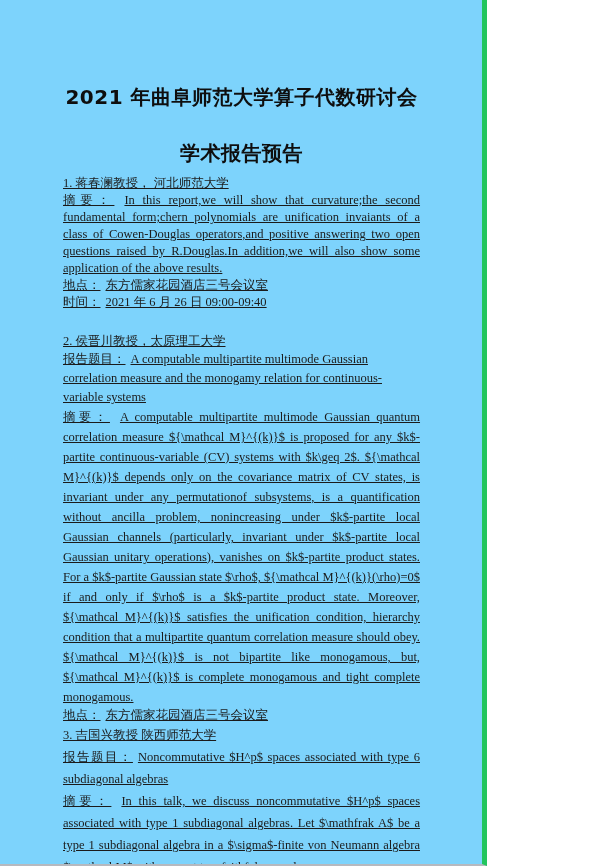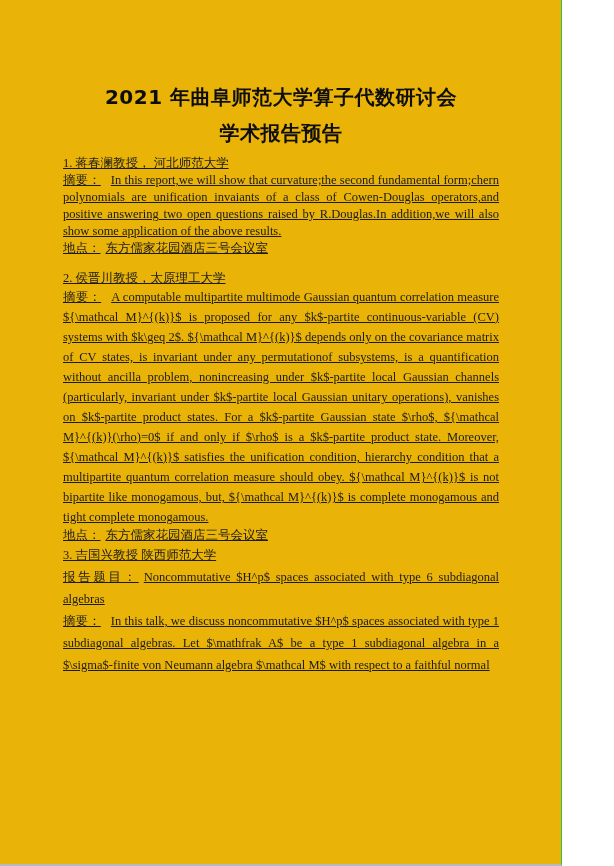--- a/index.html
+++ b/index.html
@@ -1,47 +1,47 @@
 <!DOCTYPE html>
 <html><head>
 <meta charset="utf-8">
 <style>
   html, body { margin: 0; padding: 0; background: #ffffff; }
   .page {
     position: relative;
-    width: 562px;
+    width: 487px;
     height: 866px;
     box-sizing: border-box;
-    background: #eab308;
-    border-right: 1px solid #22c55e;
+    background: #7dd3fc;
+    border-right: 5px solid #22c55e;
     border-bottom: 2px solid #b6b9bf;
     overflow: hidden;
   }
   .doc {
     box-sizing: border-box;
     padding: 84px 62px 0 63px;
     color: #1b1b1b;
     font-family: "Liberation Serif", "DejaVu Serif", serif;
     font-size: 12.5px;
   }
   h1 {
     margin: 0;
     text-align: center;
     font-family: "DejaVu Sans", "Liberation Sans", sans-serif;
     font-weight: 700;
     font-size: 20px;
     line-height: 26px;
     color: #0e0e0e;
     letter-spacing: 0.5px;
   }
-  .subtitle { margin-top: 10px; }
+  .subtitle { margin-top: 30px; }
   .talks { margin-top: 9px; text-decoration: underline; }
   p { margin: 0; }
   .talk p { line-height: 17px; }
-  .talk-2 { margin-top: 13px; }
+  .talk-2 { margin-top: 22px; }
   .talk-2 .title-line { line-height: 19px; }
   .talk-2 .abstract { line-height: 20px; }
   .talk-3 { margin-top: 0; }
   .talk-3 p { line-height: 22px; }
   .abstract { text-align: justify; }
   .talk-3 .title-line { text-align: justify; }
   .label { margin-right: 5px; }
   .abstract .label { margin-right: 10px; }
 </style>
 </head>
@@ -52,24 +52,26 @@
 
     <h1>2021 年曲阜师范大学算子代数研讨会</h1>
     <h1 class="subtitle">学术报告预告</h1>
 
     <div class="talks">
 
       <section class="talk talk-1">
         <p class="meta"><span>1. 蒋春澜教授， 河北师范大学</span></p>
         <p class="abstract"><span class="label">摘要：</span><span>In this report,we will show that curvature;the second fundamental form;chern polynomials are unification invaiants of a class of  Cowen-Douglas operators,and positive answering two open questions raised by R.Douglas.In addition,we will also show some application of the above results.</span></p>
         <p class="meta"><span class="label">地点：</span><span>东方儒家花园酒店三号会议室</span></p>
+        <p class="meta"><span class="label">时间：</span><span>2021 年 6 月 26 日 09:00-09:40</span></p>
       </section>
 
       <section class="talk talk-2">
         <p class="meta"><span>2. 侯晋川教授，太原理工大学</span></p>
+        <p class="title-line"><span class="label">报告题目：</span><span>A computable multipartite multimode Gaussian correlation measure and the monogamy relation for continuous-variable systems</span></p>
         <p class="abstract"><span class="label">摘要：</span><span>A computable multipartite multimode Gaussian quantum correlation measure ${\mathcal M}^{(k)}$ is proposed for any $k$-partite continuous-variable (CV) systems with $k\geq 2$. ${\mathcal M}^{(k)}$ depends only on the covariance matrix of  CV states, is invariant under any permutationof subsystems, is a quantification without ancilla problem, nonincreasing under $k$-partite local Gaussian channels (particularly, invariant under $k$-partite local Gaussian unitary operations), vanishes on $k$-partite product states. For a $k$-partite Gaussian state $\rho$, ${\mathcal M}^{(k)}(\rho)=0$ if and only if $\rho$ is a $k$-partite product state. Moreover,  ${\mathcal M}^{(k)}$ satisfies the unification condition, hierarchy condition that a multipartite quantum correlation measure should obey.  ${\mathcal M}^{(k)}$ is not bipartite like monogamous, but, ${\mathcal M}^{(k)}$ is complete monogamous and tight complete monogamous.</span></p>
         <p class="meta"><span class="label">地点：</span><span>东方儒家花园酒店三号会议室</span></p>
       </section>
 
       <section class="talk talk-3">
         <p class="meta"><span>3. 吉国兴教授 陕西师范大学</span></p>
         <p class="title-line"><span class="label">报告题目：</span><span>Noncommutative $H^p$ spaces associated with type 6 subdiagonal algebras</span></p>
         <p class="abstract"><span class="label">摘要：</span><span>In this talk, we discuss noncommutative $H^p$ spaces associated with type 1 subdiagonal algebras. Let $\mathfrak A$ be a type 1 subdiagonal algebra in a $\sigma$-finite von Neumann algebra $\mathcal M$ with respect to a faithful normal</span></p>
       </section>
 

